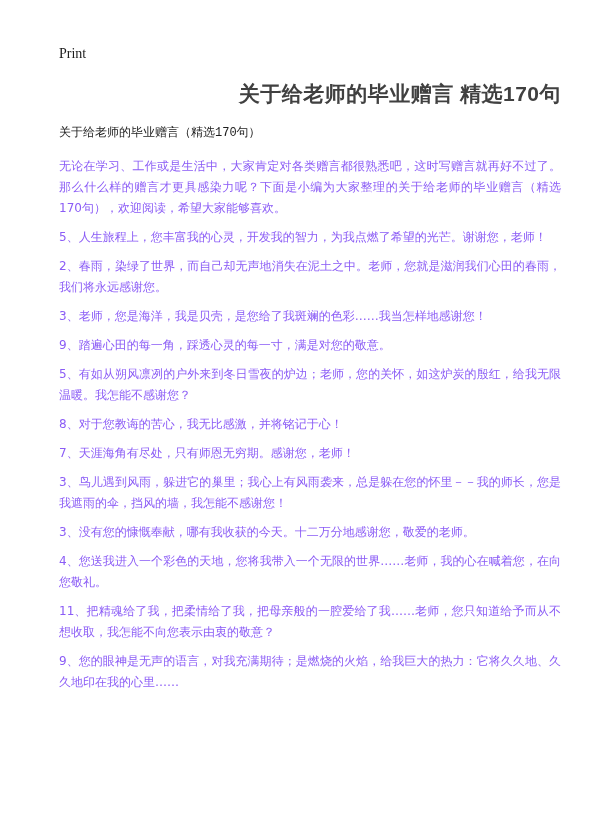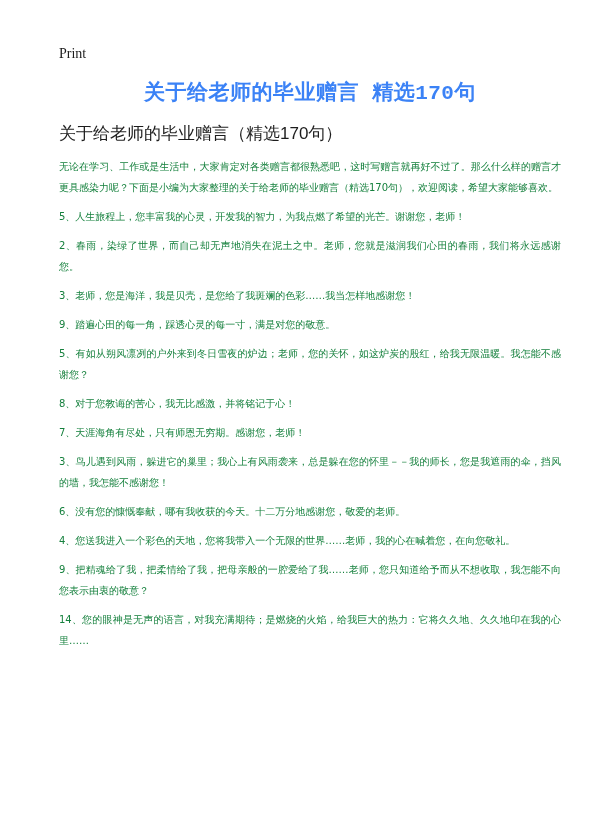--- a/index.html
+++ b/index.html
@@ -21,42 +21,42 @@
   .print-link {
     font-family: "Liberation Serif", "DejaVu Serif", serif;
     font-size: 14px;
     line-height: 16px;
     color: #1c1c1c;
     display: inline-block;
     cursor: pointer;
     text-decoration: none;
   }
   h1.doc-title {
-    font-family: Liberation Mono, monospace;
+    font-family: Liberation Sans, sans-serif;
     font-size: 21px;
     font-weight: bold;
-    text-align: center;
+    text-align: right;
     margin: 19px 0 0 0;
     line-height: 26px;
-    color: #3b82f6;
+    color: #404040;
     letter-spacing: 0.5px;
   }
   .subtitle {
-    font-family: Liberation Sans, sans-serif;
-    font-size: 17px;
+    font-family: Liberation Mono, monospace;
+    font-size: 12px;
     line-height: 19px;
     margin: 17px 0 0 0;
     color: #1c1c1c;
   }
   .para {
     font-family: "DejaVu Sans", "Liberation Sans", sans-serif;
-    font-size: 10px;
+    font-size: 12px;
     line-height: 21px;
     margin: 0 0 8px 0;
-    color: #15803d;
+    color: #8b5cf6;
     text-align: justify;
     text-justify: inter-ideograph;
   }
   .body-text {
     margin-top: 13px;
   }
 </style>
 </head>
 <body>
 
@@ -71,19 +71,19 @@
   <div class="body-text">
     <p class="para">无论在学习、工作或是生活中，大家肯定对各类赠言都很熟悉吧，这时写赠言就再好不过了。那么什么样的赠言才更具感染力呢？下面是小编为大家整理的关于给老师的毕业赠言（精选170句），欢迎阅读，希望大家能够喜欢。</p>
     <p class="para">5、人生旅程上，您丰富我的心灵，开发我的智力，为我点燃了希望的光芒。谢谢您，老师！</p>
     <p class="para">2、春雨，染绿了世界，而自己却无声地消失在泥土之中。老师，您就是滋润我们心田的春雨，我们将永远感谢您。</p>
     <p class="para">3、老师，您是海洋，我是贝壳，是您给了我斑斓的色彩……我当怎样地感谢您！</p>
     <p class="para">9、踏遍心田的每一角，踩透心灵的每一寸，满是对您的敬意。</p>
     <p class="para">5、有如从朔风凛冽的户外来到冬日雪夜的炉边；老师，您的关怀，如这炉炭的殷红，给我无限温暖。我怎能不感谢您？</p>
     <p class="para">8、对于您教诲的苦心，我无比感激，并将铭记于心！</p>
     <p class="para">7、天涯海角有尽处，只有师恩无穷期。感谢您，老师！</p>
     <p class="para">3、鸟儿遇到风雨，躲进它的巢里；我心上有风雨袭来，总是躲在您的怀里－－我的师长，您是我遮雨的伞，挡风的墙，我怎能不感谢您！</p>
-    <p class="para">6、没有您的慷慨奉献，哪有我收获的今天。十二万分地感谢您，敬爱的老师。</p>
+    <p class="para">3、没有您的慷慨奉献，哪有我收获的今天。十二万分地感谢您，敬爱的老师。</p>
     <p class="para">4、您送我进入一个彩色的天地，您将我带入一个无限的世界……老师，我的心在喊着您，在向您敬礼。</p>
-    <p class="para">9、把精魂给了我，把柔情给了我，把母亲般的一腔爱给了我……老师，您只知道给予而从不想收取，我怎能不向您表示由衷的敬意？</p>
-    <p class="para">14、您的眼神是无声的语言，对我充满期待；是燃烧的火焰，给我巨大的热力：它将久久地、久久地印在我的心里……</p>
+    <p class="para">11、把精魂给了我，把柔情给了我，把母亲般的一腔爱给了我……老师，您只知道给予而从不想收取，我怎能不向您表示由衷的敬意？</p>
+    <p class="para">9、您的眼神是无声的语言，对我充满期待；是燃烧的火焰，给我巨大的热力：它将久久地、久久地印在我的心里……</p>
   </div>
 
 </div>
 
 </body></html>

